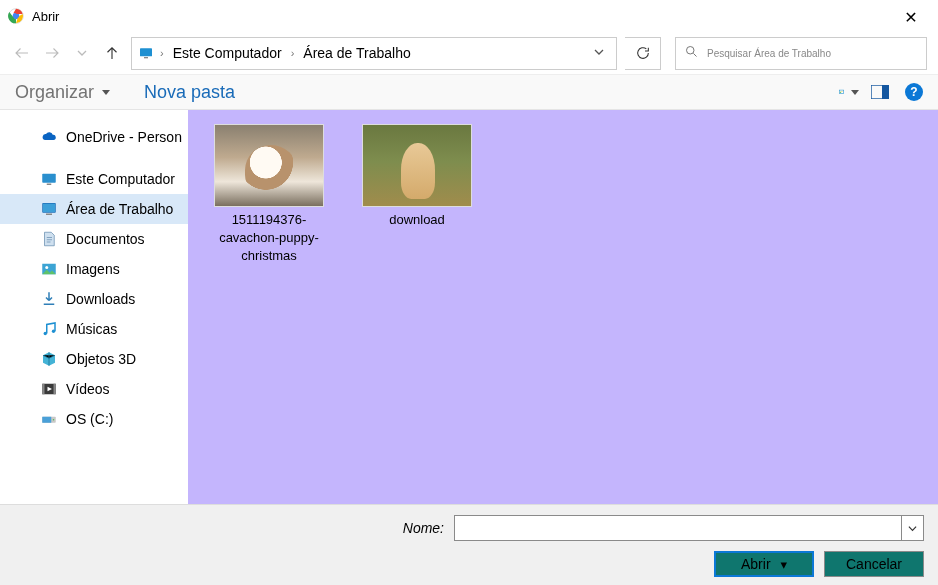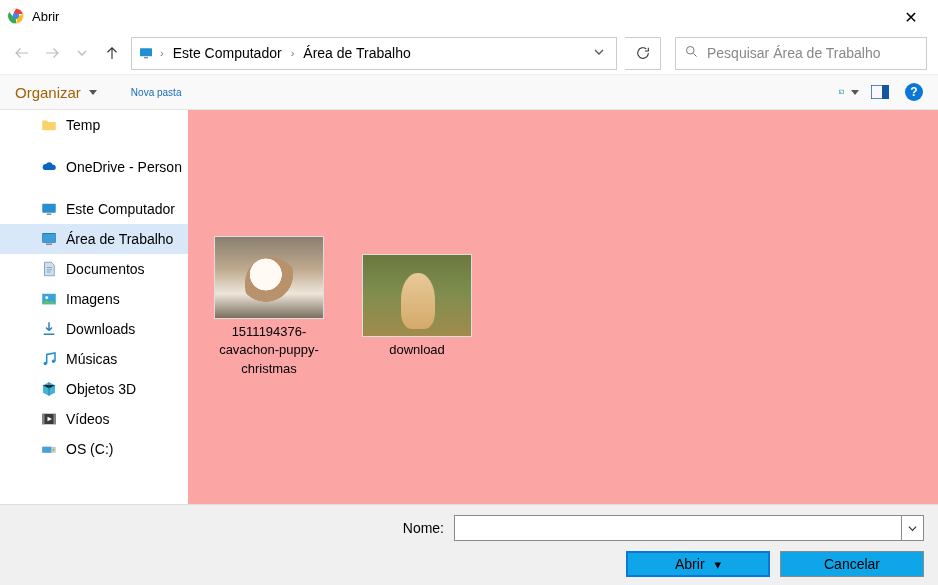--- a/index.html
+++ b/index.html
@@ -15,59 +15,59 @@
     .nav-btn.up { color: #333; }
     .addrbar { flex: 1; height: 33px; border: 1px solid #ccc; display: flex; align-items: center; padding: 0 6px; gap: 6px; }
     .addrbar .pc-icon { width: 16px; height: 16px; }
     .addrbar .crumb { font-size: 14px; color: #000; padding: 0 3px; }
     .addrbar .sep { color: #777; font-size: 11px; }
     .addrbar .spacer { flex: 1; }
     .addrbar .drop { color: #555; font-size: 11px; padding: 0 6px; }
     .refresh { width: 36px; height: 33px; border: 1px solid #ccc; border-left: 0; display: flex; align-items: center; justify-content: center; color: #333; }
     .searchbox { width: 252px; height: 33px; border: 1px solid #ccc; display: flex; align-items: center; padding: 0 8px; gap: 8px; margin-left: 6px; }
     .searchbox .mag { color: #666; font-size: 14px; }
-    .searchbox .ph { color: #888; font-size: 14px; }
+    .searchbox .ph { color: #888; font-size: 10px; }
     
     .toolbar { height: 36px; display: flex; align-items: center; padding: 0 15px; background: #f9f9f9; border-bottom: 1px solid #e5e5e5; border-top: 1px solid #eee; }
-    .toolbar .org { color: #a16207; font-size: 15px; display: flex; align-items: center; gap: 4px; cursor: pointer; }
-    .toolbar .newf { color: #196bb8; font-size: 10px; margin-left: 34px; cursor: pointer; }
+    .toolbar .org { color: #737373; font-size: 18px; display: flex; align-items: center; gap: 4px; cursor: pointer; }
+    .toolbar .newf { color: #196bb8; font-size: 18px; margin-left: 34px; cursor: pointer; }
     .toolbar .spacer { flex: 1; }
     .toolbar .view-btn { width: 20px; height: 20px; margin: 0 6px; cursor: pointer; display: flex; align-items: center; }
     .toolbar .help { width: 18px; height: 18px; border-radius: 50%; background: #0b78d6; color: #fff; font-size: 12px; font-weight: bold; display: flex; align-items: center; justify-content: center; margin-left: 8px; }
     
     .body-area { display: flex; height: 394px; }
     .sidebar { width: 188px; overflow-y: auto; position: relative; border-right: 0; }
     .sidebar::-webkit-scrollbar { width: 17px; }
     .sidebar::-webkit-scrollbar-track { background: #f0f0f0; }
     .sidebar::-webkit-scrollbar-thumb { background: #c0c0c0; }
     .side-item { height: 30px; display: flex; align-items: center; padding-left: 40px; font-size: 14px; color: #000; cursor: pointer; gap: 8px; white-space: nowrap; }
     .side-item.child { padding-left: 40px; }
     .side-item.selected { background: #d8e8f8; }
     .side-item .icon { width: 18px; height: 18px; flex-shrink: 0; }
     
-    .content { flex: 1; padding: 14px 20px; display: flex; align-items: center; gap: 26px; background: #fca5a5; }
+    .content { flex: 1; padding: 14px 20px; display: flex; align-items: flex-start; gap: 26px; background: #c4b5fd; }
     .file-item { width: 122px; display: flex; flex-direction: column; align-items: center; cursor: pointer; }
     .thumb { width: 110px; height: 83px; border: 1px solid #ddd; margin-bottom: 4px; background: #999; }
     .thumb.dog1 { background: linear-gradient(180deg, #8a8070 0%, #bfaa8f 40%, #eee6da 70%, #7a6f5f 100%); position: relative; }
     .thumb.dog1::after { content: ""; position: absolute; left: 30px; top: 20px; width: 52px; height: 50px; background: radial-gradient(circle at 40% 35%, #fffaf3 0 35%, #b8926c 36% 60%, transparent 61%); border-radius: 50% 50% 40% 40%; }
     .thumb.dog2 { background: linear-gradient(180deg, #6a7840 0%, #7e8d4e 45%, #a08c4c 100%); position: relative; }
     .thumb.dog2::after { content: ""; position: absolute; left: 38px; top: 18px; width: 34px; height: 56px; background: linear-gradient(180deg, #e8c997 0%, #d4aa6b 100%); border-radius: 48% 48% 30% 30%; }
     .file-label { font-size: 13px; text-align: center; color: #000; line-height: 1.4; word-break: break-word; }
     
     .footer { background: #f0f0f0; border-top: 1px solid #ddd; padding: 10px 14px 14px; height: 81px; }
     .foot-row { display: flex; align-items: center; justify-content: flex-end; gap: 10px; margin-bottom: 10px; }
-    .foot-label { font-size: 14px; color: #000; }
+    .foot-label { font-size: 14px; color: #000; font-style: italic; }
     .name-combo { width: 470px; height: 26px; border: 1px solid #8a8a8a; background: #fff; display: flex; align-items: center; position: relative; }
     .name-combo input { border: none; outline: none; flex: 1; padding: 0 6px; font-size: 14px; background: transparent; }
     .name-combo .dd { width: 22px; height: 100%; border-left: 1px solid #8a8a8a; display: flex; align-items: center; justify-content: center; color: #333; font-size: 10px; }
     .type-combo { width: 252px; height: 26px; border: 1px solid #8a8a8a; background: #e8e8e8; display: flex; align-items: center; padding: 0 8px; font-size: 14px; color: #000; }
     .type-combo .spacer { flex: 1; }
     .type-combo .dd { font-size: 10px; color: #333; }
     .btn-row { display: flex; justify-content: flex-end; gap: 10px; }
-    .btn { width: 144px; height: 26px; border: 1px solid #8a8a8a; background: #0ea5e9; font-size: 14px; cursor: pointer; }
+    .btn { width: 100px; height: 26px; border: 1px solid #8a8a8a; background: #0f766e; font-size: 14px; cursor: pointer; }
     .btn.primary { border: 2px solid #0b78d6; }
     .tri-down { display: inline-block; width: 0; height: 0; border-left: 4px solid transparent; border-right: 4px solid transparent; border-top: 5px solid #555; margin-left: 4px; }
   </style>
 </head>
 <body>
 
 <div class="titlebar">
   <svg class="chrome-icon" viewBox="0 0 24 24">
     <circle cx="12" cy="12" r="11" fill="#fff" stroke="#ccc"></circle>
     <circle cx="12" cy="12" r="5" fill="#4285f4"></circle>
@@ -150,26 +150,20 @@
     <svg width="18" height="14" viewBox="0 0 18 14">
         <rect x="0" y="0" width="18" height="14" fill="none" stroke="#1457a0" stroke-width="1.4"></rect>
         <rect x="11" y="0" width="7" height="14" fill="#1457a0"></rect>
       </svg>
   </div>
   <div class="help">?</div>
 </div>
 
 <div class="body-area">
   <div class="sidebar" id="sidebar">
-      <div class="side-item child">
-        <span class="icon"><svg viewBox="0 0 24 24">
-            <path d="M3 6h6l2 2h10v11H3z" fill="#f8d36b"></path>
-          </svg></span>
-        <span>Temp</span>
-      </div>
       <div class="side-item " style="margin-top: 12px;">
         <span class="icon"><svg viewBox="0 0 24 24">
             <path d="M7 16a4 4 0 0 1 1-8 5 5 0 0 1 9 1 3.5 3.5 0 0 1 1 7z" fill="#0a64c2"></path>
           </svg></span>
         <span>OneDrive - Person</span>
       </div>
       <div class="side-item " style="margin-top: 12px;">
         <span class="icon"><svg viewBox="0 0 24 24">
             <rect x="3" y="5" width="18" height="12" rx="1" fill="#2a8fce"></rect>
             <rect x="9" y="18" width="6" height="2" fill="#888"></rect>

